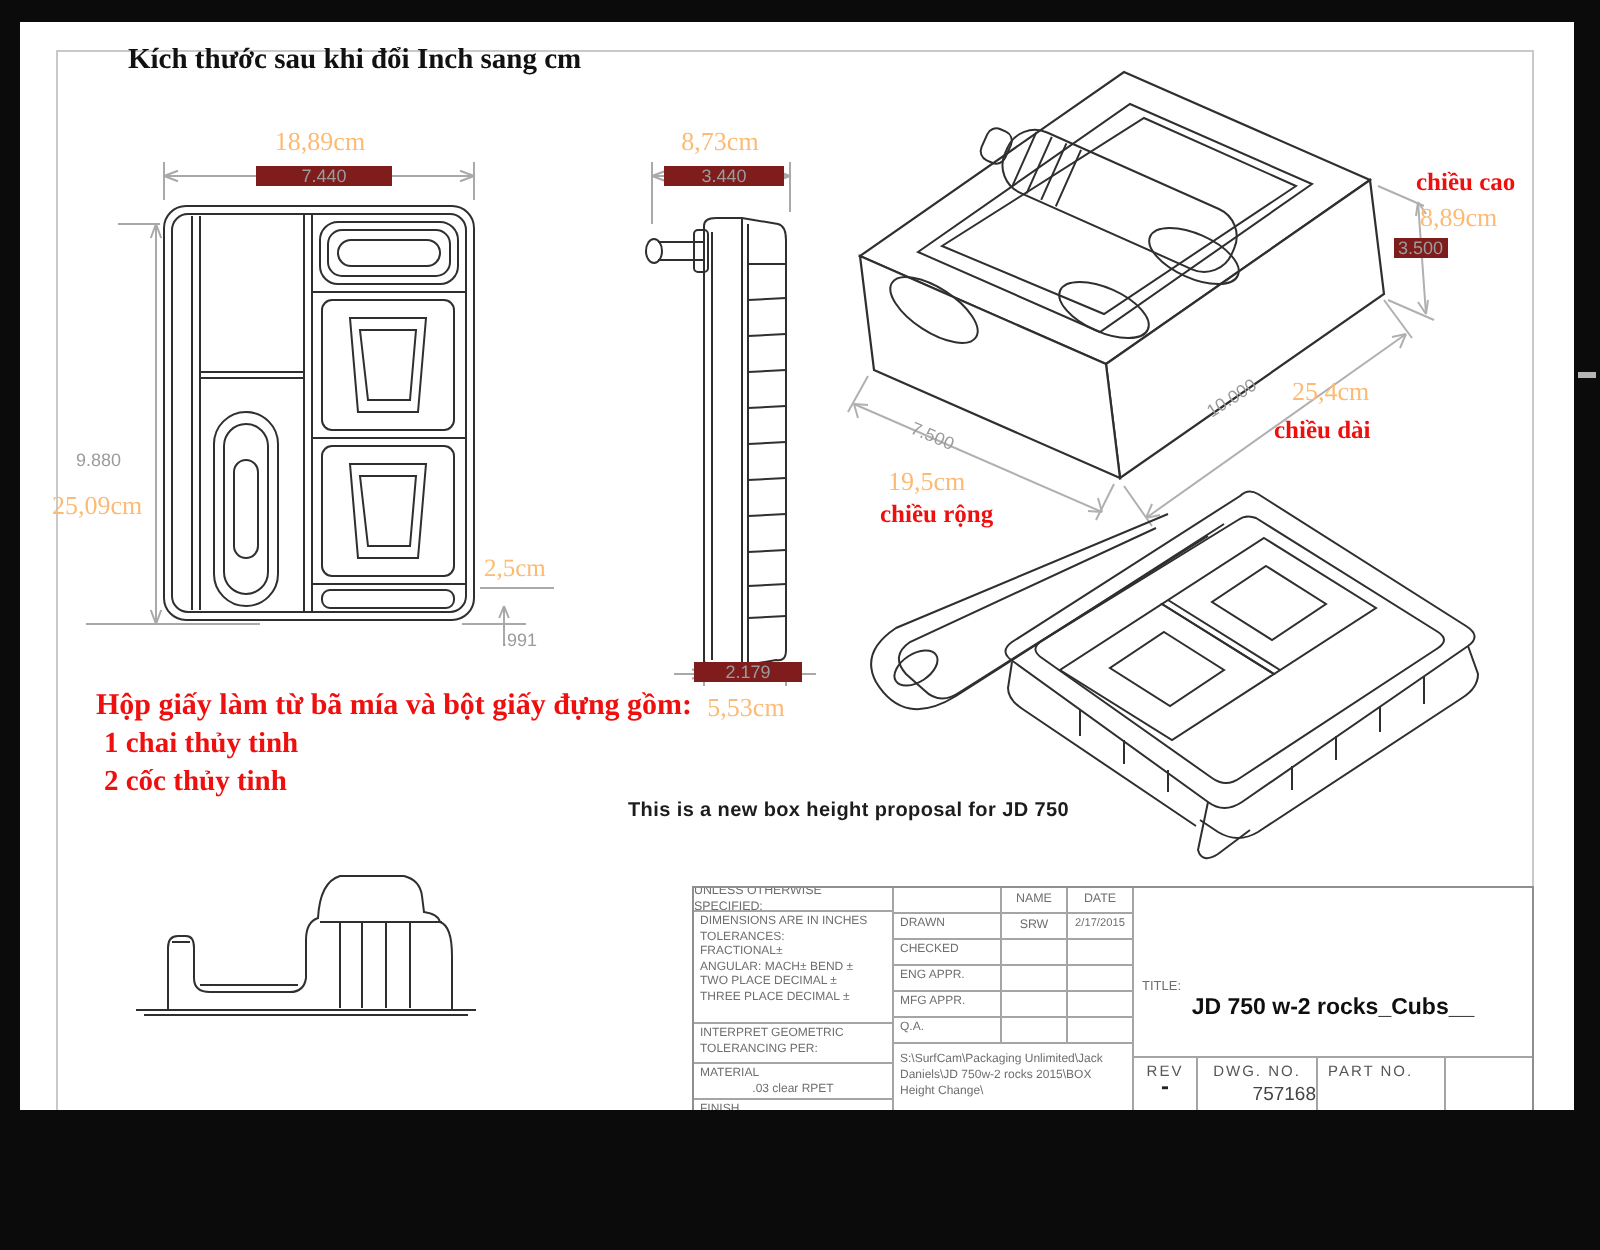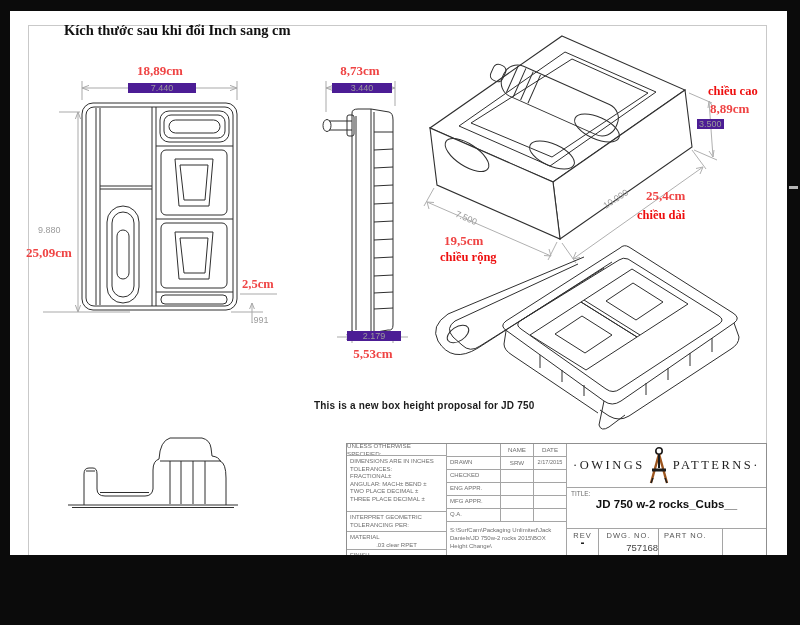--- a/index.html
+++ b/index.html
@@ -3,22 +3,22 @@
 <meta charset="utf-8">
 <style>
   html,body{margin:0;padding:0;background:#0b0b0b;}
   #frame{position:relative;width:800px;height:555px;background:#0b0b0b;overflow:hidden;
          font-family:"Liberation Sans",sans-serif;}
   #sheet{position:absolute;left:10px;top:11px;width:777px;height:598px;background:#ffffff;}
   #border-rect{position:absolute;left:28px;top:25px;width:737px;height:557px;border:1px solid #c9c9c9;}
   .abs{position:absolute;}
   svg.draw{position:absolute;overflow:visible;}
   .serif-b{font-family:"Liberation Serif","DejaVu Serif",serif;font-weight:bold;color:#111;}
-  .cm{font-family:"Liberation Serif","DejaVu Serif",serif;font-weight:bold;font-size:13px;color:#ef4444;white-space:nowrap;}
-  .inch{font-size:9px;color:#9b9b9b;background:#4c1d95;padding:0 2px;white-space:nowrap;text-align:center;}
+  .cm{font-family:"Liberation Serif","DejaVu Serif",serif;font-weight:normal;font-size:13px;color:#fdba74;white-space:nowrap;}
+  .inch{font-size:9px;color:#9b9b9b;background:#7f1d1d;padding:0 2px;white-space:nowrap;text-align:center;}
   .red{font-family:"Liberation Serif","DejaVu Serif",serif;font-weight:bold;color:#ee0f0f;white-space:nowrap;}
   .ctr{text-align:center;}
   #watermark{position:absolute;left:240px;top:138px;font-family:"DejaVu Serif","Liberation Serif",serif;
              font-weight:bold;font-size:63px;letter-spacing:5px;color:#06060f;line-height:1;}
   #note{position:absolute;left:48px;top:344px;line-height:19px;}
   #note .red{font-size:15px;}
   #proposal{position:absolute;left:314px;top:400px;font-size:10px;font-weight:bold;color:#1c1c1c;letter-spacing:0.2px;}
   
   #tb{position:absolute;left:346px;top:443px;width:419px;height:139px;border:1px solid #8f8f8f;color:#6e6e6e;}
   #tb .cell{position:absolute;box-sizing:border-box;font-size:6px;line-height:7.5px;color:#6e6e6e;overflow:hidden;}
@@ -166,20 +166,25 @@
 
   <svg class="draw" style="left:55px;top:420px;width:200px;height:100px;" viewBox="55 420 200 100">
     <g stroke="#2f2f2f" fill="none" stroke-width="1">
       <path d="M68,505 L238,505 M72,507.5 L234,507.5"></path>
       <path d="M84,505 L84,474 Q84,468 89,468 L93,468 Q97,468 97,474 L97,489 Q97,496 105,496 L145,496 Q152,496 153,489 L153,470 Q153,461 159,459 Q160,441 170,438 L202,438 Q210,440 211,448 L212,456 Q219,457 220,461 Q226,463 226,478 L226,505"></path>
       <path d="M100,492.5 L149,492.5 M160,461 L221,461 M170,461 L170,504 M181,461 L181,504 M193,461 L193,504 M205,461 L205,504 M86,471 L95,471"></path>
     </g>
   </svg>
 
 
+  <div id="note">
+    <div class="red" style="font-size:15px;">Hộp giấy làm từ bã mía và bột giấy đựng gồm:</div>
+    <div class="red" style="font-size:14.5px;padding-left:4px;">1 chai thủy tinh</div>
+    <div class="red" style="font-size:14.5px;padding-left:4px;">2 cốc thủy tinh</div>
+  </div>
 
   <div id="proposal">This is a new box height proposal for JD 750</div>
 
   <div id="tb">
 
     <div class="cell br bb hdr" style="left:0;top:0;width:100px;height:12px;">UNLESS OTHERWISE SPECIFIED:</div>
     <div class="cell br bb pad" style="left:0;top:12px;width:100px;height:56px;">
       <div>DIMENSIONS ARE IN INCHES</div>
       <div>TOLERANCES:</div>
       <div>FRACTIONAL±</div>
@@ -222,32 +227,20 @@
     <div class="cell br bb" style="left:154px;top:65px;width:33px;height:13px;"></div>
     <div class="cell br bb" style="left:187px;top:65px;width:33px;height:13px;"></div>
 
     <div class="cell br bb pad" style="left:100px;top:78px;width:120px;height:45px;line-height:8px;padding-top:4px;">
       <div>S:\SurfCam\Packaging Unlimited\Jack</div>
       <div>Daniels\JD 750w-2 rocks 2015\BOX</div>
       <div>Height Change\</div>
     </div>
     <div class="cell br hdr" style="left:100px;top:123px;width:120px;height:16px;font-size:6.3px;">Estimated Box size: 10 x 7.5 x 3.5</div>
 
-    <div class="cell bb" id="logo-cell" style="left:220px;top:0;width:199px;height:44px;">
-      <span class="brand">·OWINGS</span>
-      <svg width="24" height="40" viewBox="0 0 24 40">
-        <circle cx="12" cy="5" r="3.2" fill="none" stroke="#1c1c1c" stroke-width="1.6"></circle>
-        <path d="M12,8 L4,37" stroke="#9c551e" stroke-width="2.4" fill="none"></path>
-        <path d="M12,8 L20,37" stroke="#9c551e" stroke-width="2.4" fill="none"></path>
-        <path d="M12,8 L12,22" stroke="#1c1c1c" stroke-width="2" fill="none"></path>
-        <path d="M5,24 L19,24" stroke="#1c1c1c" stroke-width="3" fill="none"></path>
-        <path d="M4,37 L6,32 M20,37 L18,32" stroke="#1c1c1c" stroke-width="1.4" fill="none"></path>
-      </svg>
-      <span class="brand">PATTERNS·</span>
-    </div>
     <div class="cell bb" style="left:220px;top:44px;width:199px;height:41px;">
       <div style="font-size:6.5px;padding:2px 0 0 4px;">TITLE:</div>
       <div id="title-value">JD 750 w-2 rocks_Cubs__</div>
     </div>
     <div class="cell br bb" style="left:220px;top:85px;width:32px;height:40px;">
       <div class="rev-hdr">REV</div>
       <div class="rev-val" style="font-size:12px;">-</div>
     </div>
     <div class="cell br bb" style="left:252px;top:85px;width:60px;height:40px;">
       <div class="rev-hdr">DWG.  NO.</div>

